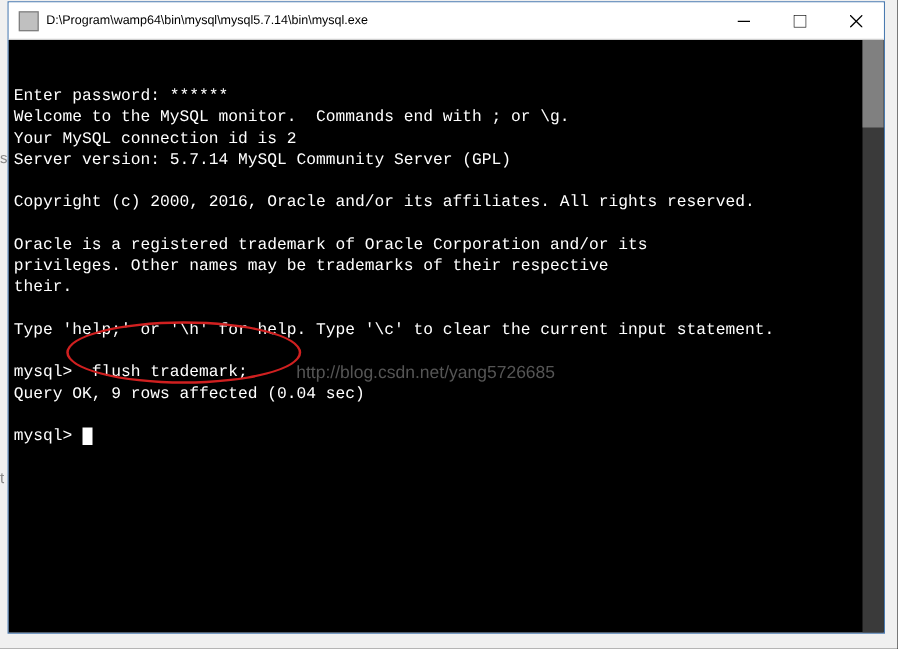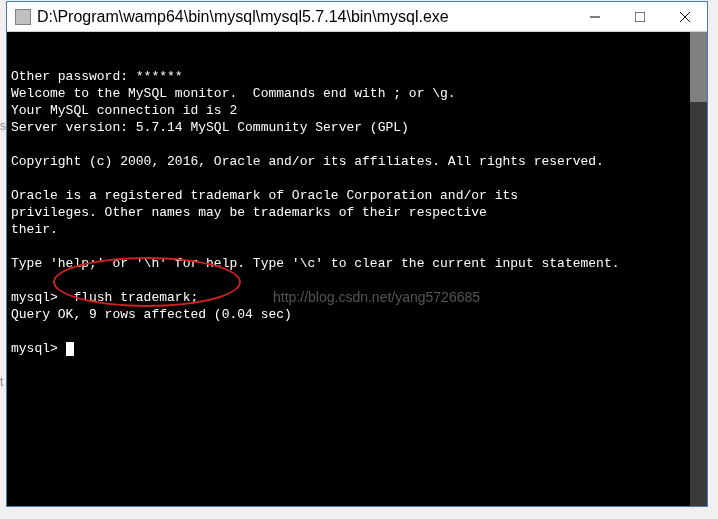--- a/index.html
+++ b/index.html
@@ -36,21 +36,21 @@
     }
     .app-icon {
       width: 16px;
       height: 16px;
       background: #c0c0c0;
       border: 1px solid #808080;
       margin-right: 6px;
     }
     .title-text {
       flex: 1;
-      font-size: 16px;
+      font-size: 10px;
       color: #000;
       font-family: "Segoe UI", Tahoma, sans-serif;
     }
     .window-controls {
       display: flex;
       height: 100%;
     }
     .win-btn {
       width: 45px;
       height: 100%;
@@ -105,21 +105,20 @@
       pointer-events: none;
     }
     .watermark {
       position: absolute;
       left: 230px;
       top: 257px;
       color: #555555;
       font-size: 14px;
       font-family: "Microsoft YaHei", Arial, sans-serif;
       pointer-events: none;
-      margin-left: 36px;
     }
     .left-artifact {
       position: absolute;
       left: 0;
       color: #888;
       font-size: 12px;
     }
     .la1 { top: 119px; }
     .la2 { top: 375px; }
     .cursor-block {
@@ -153,21 +152,21 @@
       </div>
       <div class="win-btn close">
         <svg width="10" height="10">
             <line x1="0" y1="0" x2="10" y2="10" stroke="#000" stroke-width="1"></line>
             <line x1="10" y1="0" x2="0" y2="10" stroke="#000" stroke-width="1"></line>
           </svg>
       </div>
     </div>
   </div>
   <div class="terminal">
-    <div class="terminal-content"><span>Other password: ******</span>
+    <div class="terminal-content"><span>Enter password: ******</span>
 <span>Welcome to the MySQL monitor.  Commands end with ; or \g.</span>
 <span>Your MySQL connection id is 2</span>
 <span>Server version: 5.7.14 MySQL Community Server (GPL)</span>
 <span></span>
 <span>Copyright (c) 2000, 2016, Oracle and/or its affiliates. All rights reserved.</span>
 <span></span>
 <span>Oracle is a registered trademark of Oracle Corporation and/or its</span>
 <span>privileges. Other names may be trademarks of their respective</span>
 <span>their.</span>
 <span></span>

